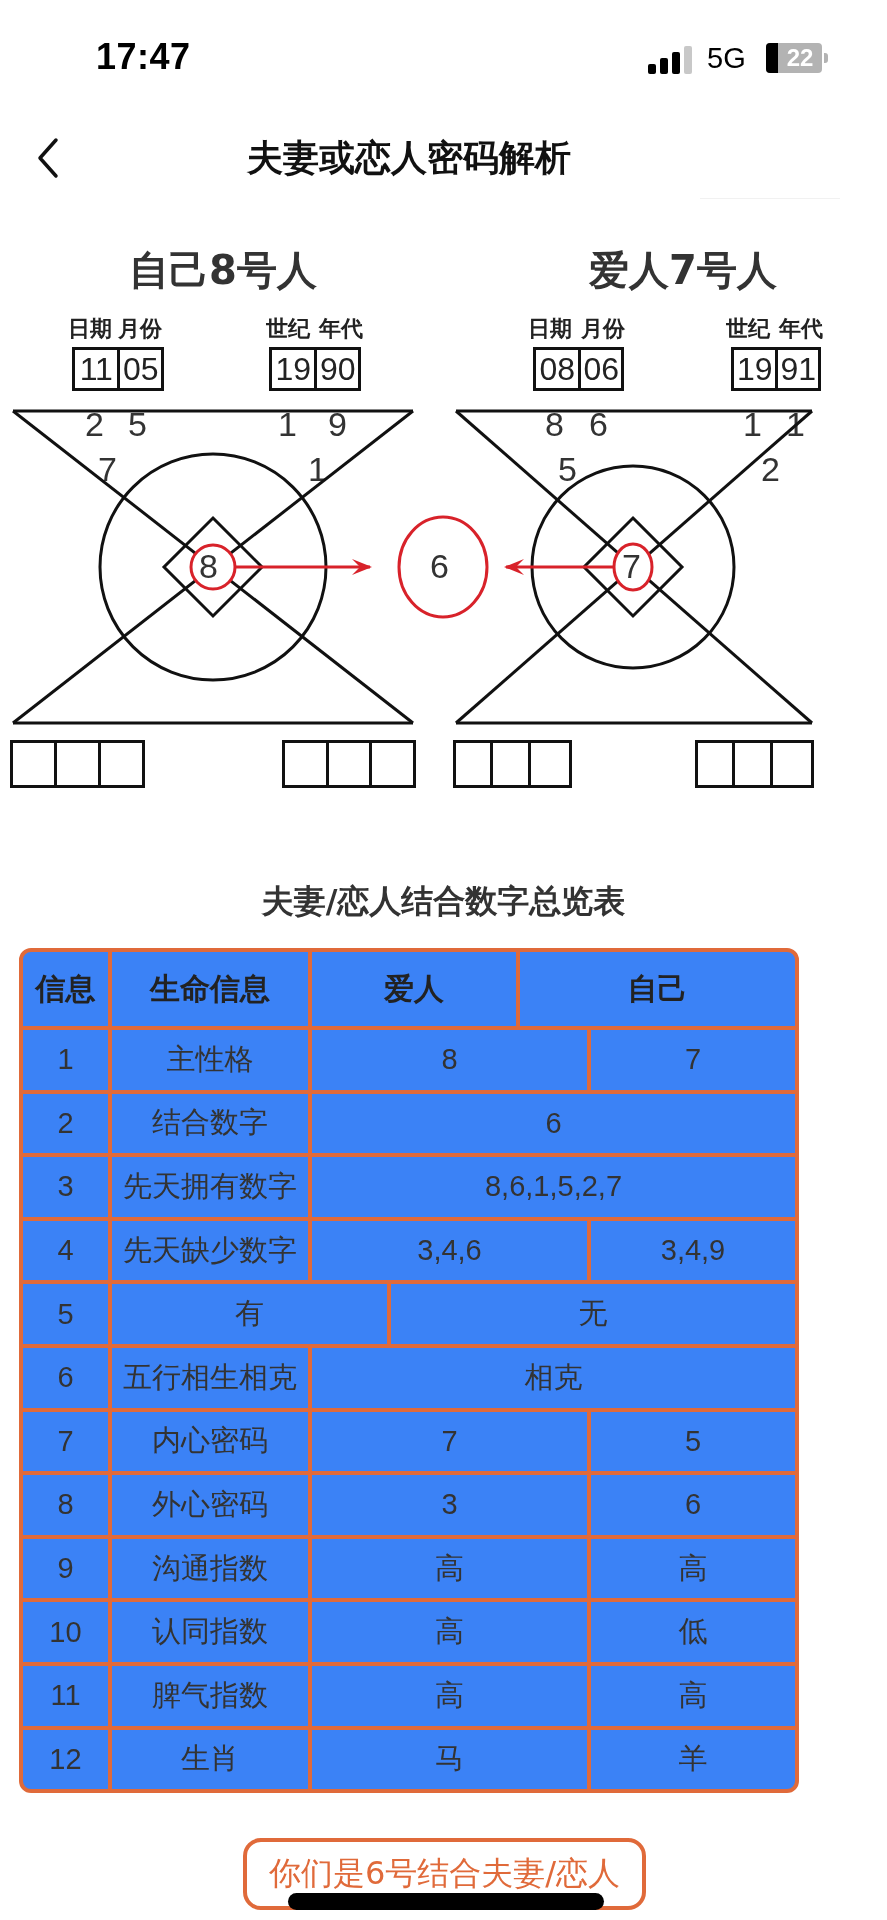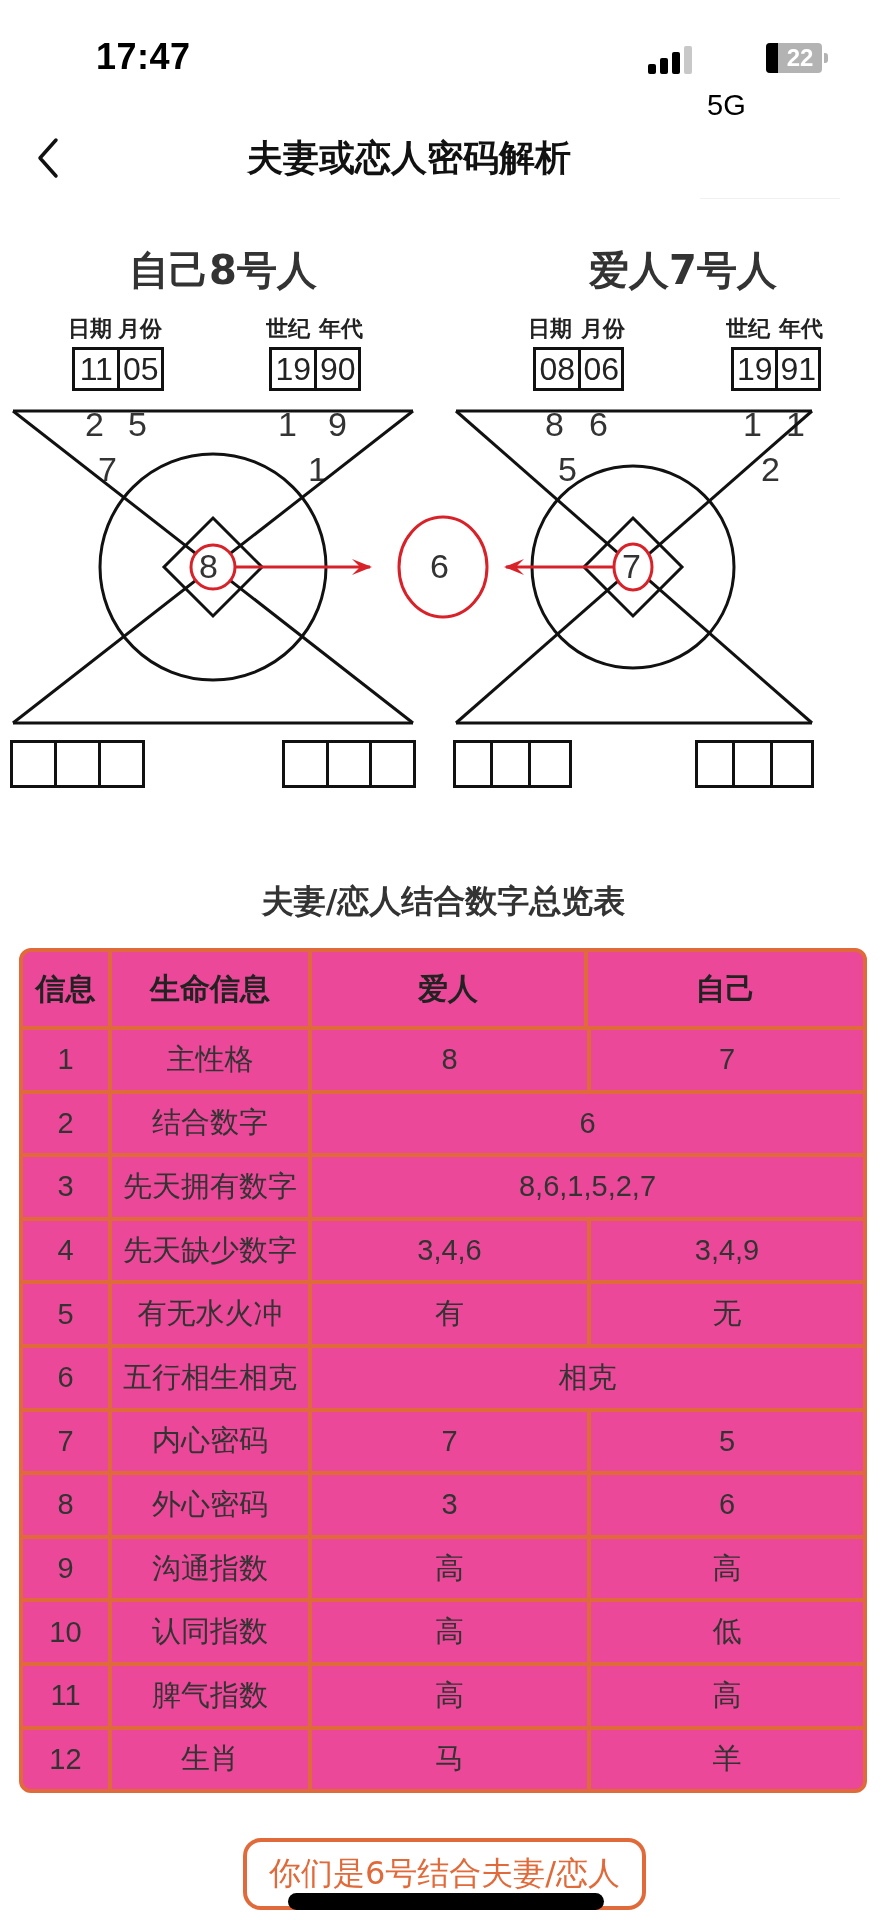--- a/index.html
+++ b/index.html
@@ -2,21 +2,21 @@
 <html><head>
 <meta charset="utf-8">
 <style>
   html, body { margin:0; padding:0; background:#fff; }
   body { width:887px; height:1920px; position:relative; overflow:hidden;
          font-family:"DejaVu Sans","Liberation Sans",sans-serif; color:#222; }
   .status-bar { position:absolute; left:0; top:0; width:887px; height:110px; }
   .time { position:absolute; left:96px; top:36px; font-size:36px; font-weight:bold; letter-spacing:0.5px; color:#000; font-family:"Liberation Sans",sans-serif; }
   .signal { position:absolute; left:648px; top:48px; width:44px; height:26px; }
   .signal span { position:absolute; bottom:0; width:8px; border-radius:2px; background:#000; }
-  .net { position:absolute; left:707px; top:42px; font-size:29px; color:#000; font-family:"Liberation Sans",sans-serif;margin-top:47px; }
+  .net { position:absolute; left:707px; top:42px; font-size:29px; color:#000; font-family:"Liberation Sans",sans-serif; }
   .battery { position:absolute; left:766px; top:43px; width:56px; height:30px; border-radius:4px; background:#b3b3b3; overflow:hidden; }
   .battery .fill { position:absolute; left:0; top:0; bottom:0; width:12px; background:#000; }
   .battery .lvl { position:absolute; left:14px; top:0; width:40px; height:30px; line-height:30px; text-align:center; color:#fff; font-weight:bold; font-size:24px; font-family:"Liberation Sans",sans-serif; }
   .battery-tip { position:absolute; left:824px; top:53px; width:4px; height:10px; border-radius:0 3px 3px 0; background:#b3b3b3; }
 
   .nav { position:absolute; left:0; top:120px; width:818px; height:80px; }
   .back { position:absolute; left:30px; top:14px; width:40px; height:48px; cursor:pointer; }
   .nav-title { position:absolute; left:0; right:0; top:14px; text-align:center; font-size:36px; font-weight:bold; color:#111; }
   .nav-ghost { position:absolute; left:700px; top:50px; width:140px; height:28px; border-bottom:1px solid #f1f1f1; }
 
@@ -25,21 +25,21 @@
   .box2 { position:absolute; top:347px; height:44px; border:3px solid #111; display:flex; box-sizing:border-box; }
   .box2 div { height:100%; line-height:38px; text-align:center; font-size:32px; color:#222; font-family:"Liberation Sans",sans-serif; }
   .box2 div + div { border-left:3px solid #111; }
   .digit { position:absolute; font-size:34px; color:#333; font-family:"Liberation Sans",sans-serif; }
   svg.diag { position:absolute; left:0; top:0; }
   .bottom-box { position:absolute; top:740px; height:48px; border:3px solid #111; display:flex; box-sizing:border-box; }
   .bottom-box div { width:42px; height:100%; }
   .bottom-box div + div { border-left:3px solid #111; }
 
   .table-title { position:absolute; left:0; right:0; top:880px; text-align:center; font-size:32px; font-weight:bold; color:#333; }
-  .tbl { position:absolute; left:19px; top:948px; width:848px; border:4px solid #e06a3a; border-radius:12px; box-sizing:border-box; overflow:hidden; background:#ec4899; }
+  .tbl { position:absolute; left:19px; top:948px; width:780px; border:4px solid #e06a3a; border-radius:12px; box-sizing:border-box; overflow:hidden; background:#3b82f6; }
   .row { display:flex; height:63.6px; border-top:4px solid #e06a3a; box-sizing:border-box; }
   .row:first-child { border-top:none; height:74px; }
   .cell { display:flex; align-items:center; justify-content:center; font-size:29px; color:#333; box-sizing:border-box; font-family:"Liberation Sans","DejaVu Sans",sans-serif; }
   .cell + .cell { border-left:4px solid #e06a3a; }
   .c0 { width:85px; } .c1 { width:200px; } .c2 { width:279px; } .c3 { flex:1; } .cspan { flex:1; }
   .row.head .cell { font-weight:bold; font-size:30px; color:#222; }
 
   .result-btn { position:absolute; left:243px; top:1838px; width:403px; height:72px; border:4px solid #e06a3a; border-radius:18px; box-sizing:border-box; background:#fff; color:#e06a3a; font-size:32px; text-align:center; line-height:62px; cursor:pointer; }
   .home-indicator { position:absolute; left:288px; top:1893px; width:316px; height:17px; border-radius:9px; background:#000; }
 </style>
@@ -195,21 +195,20 @@
     <div class="cell c3">8,6,1,5,2,7</div>
   </div>
   <div class="row">
     <div class="cell c0">4</div>
     <div class="cell c1">先天缺少数字</div>
     <div class="cell c2">3,4,6</div>
     <div class="cell c3">3,4,9</div>
   </div>
   <div class="row">
     <div class="cell c0">5</div>
-    <div class="cell c1">有无水火冲</div>
     <div class="cell c2">有</div>
     <div class="cell c3">无</div>
   </div>
   <div class="row">
     <div class="cell c0">6</div>
     <div class="cell c1">五行相生相克</div>
     <div class="cell cspan">相克</div>
   </div>
   <div class="row">
     <div class="cell c0">7</div>

